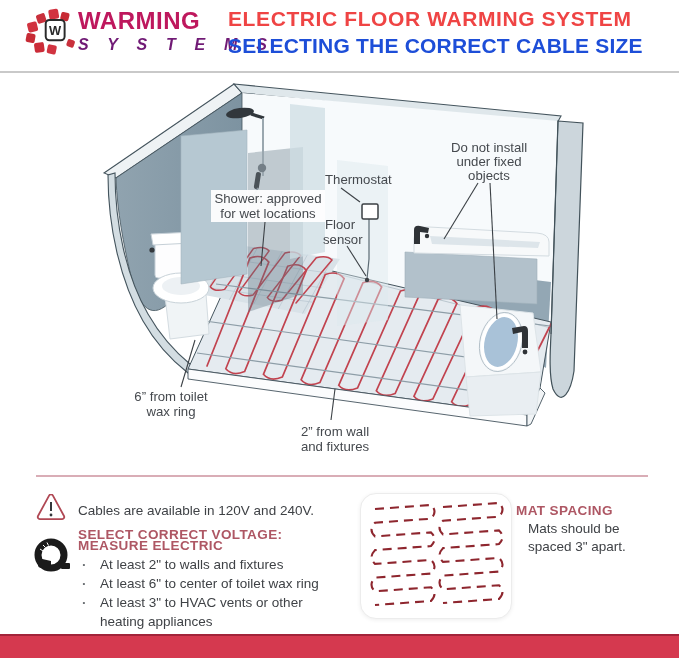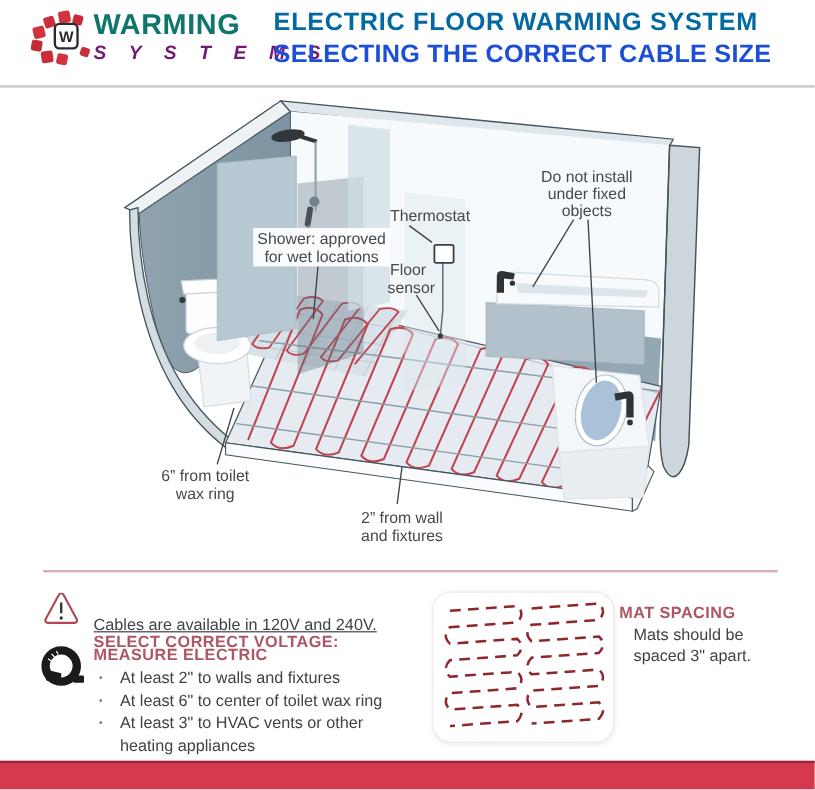--- a/index.html
+++ b/index.html
@@ -5,37 +5,37 @@
   html,body{margin:0;padding:0;}
   body{
     width:679px;height:658px;position:relative;overflow:hidden;
     background:#ffffff;font-family:"Liberation Sans",sans-serif;
     -webkit-font-smoothing:antialiased;
   }
   
   .header{position:absolute;left:0;top:0;width:679px;height:71px;}
   .logo-mark{position:absolute;left:20px;top:2px;}
   .logo-text{position:absolute;left:78px;top:9px;}
-  .logo-line1{font-size:24px;font-weight:800;letter-spacing:.5px;color:#0f766e;line-height:1;}
+  .logo-line1{font-size:24px;font-weight:800;letter-spacing:.5px;color:#be185d;line-height:1;}
   .logo-line2{font-size:16px;font-weight:600;letter-spacing:7.2px;color:#701a75;margin-top:4px;line-height:1;font-style:italic;}
-  .title{position:absolute;left:228px;top:8px;font-size:21px;font-weight:700;letter-spacing:.6px;color:#0369a1;line-height:1;}
+  .title{position:absolute;left:228px;top:8px;font-size:21px;font-weight:700;letter-spacing:.6px;color:#ef4444;line-height:1;}
   .subtitle{position:absolute;left:228px;top:35px;font-size:21px;font-weight:700;letter-spacing:.2px;color:#1d4ed8;line-height:1;}
   .hdr-divider{position:absolute;left:0;top:71px;width:679px;height:2px;background:#c9c9c9;}
   
   .diagram{position:absolute;left:0;top:76px;}
   .dlabel{font-size:13.2px;fill:#45494e;}
   
   .foot-divider{position:absolute;left:36px;top:475px;width:612px;height:2px;background:#d9adb6;}
   .footer{position:absolute;left:36px;top:478px;width:620px;height:154px;}
   .warn-icon{position:absolute;left:0;top:16px;}
   .tape-icon{position:absolute;left:-4px;top:58px;}
   .rose-head{font-size:13.5px;font-weight:700;letter-spacing:.4px;color:#ae5764;line-height:1.2;}
   .body-text{font-size:13.5px;color:#3f4246;line-height:1.3;}
   .voltage-head{position:absolute;left:42px;top:17px;margin-top:32px;}
-  .voltage-body{position:absolute;left:42px;top:34px;text-decoration:underline;}
+  .voltage-body{position:absolute;left:42px;top:24px;}
   .measure-head{position:absolute;left:42px;top:60px;}
   .measure-list{position:absolute;left:42px;top:77px;width:268px;margin:0;padding:0;list-style:none;}
   .measure-list li{font-size:13.5px;color:#3f4246;line-height:1.42;padding-left:22px;position:relative;}
   .measure-list li::before{content:"\00B7";position:absolute;left:4px;color:#6b6f73;font-weight:700;}
   .mat-card{position:absolute;left:324px;top:15px;width:150px;height:124px;background:#fff;
     border:1px solid #ececec;border-radius:16px;box-shadow:0 1px 4px rgba(0,0,0,.07);}
   .mat-head{position:absolute;left:480px;top:25px;}
   .mat-body{position:absolute;left:492px;top:42px;width:112px;}
   .bottom-bar{position:absolute;left:0;bottom:0;width:679px;height:22px;background:#d5394f;border-top:2px solid #a2243a;}
 </style>

